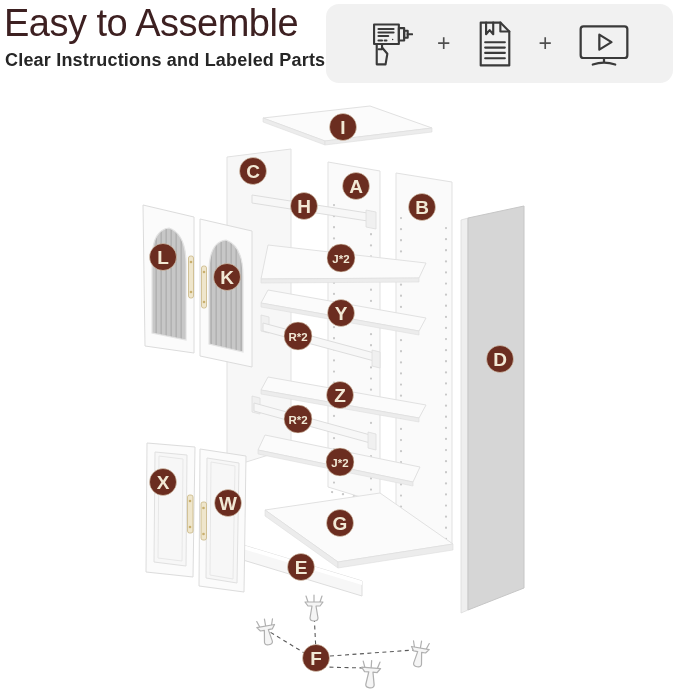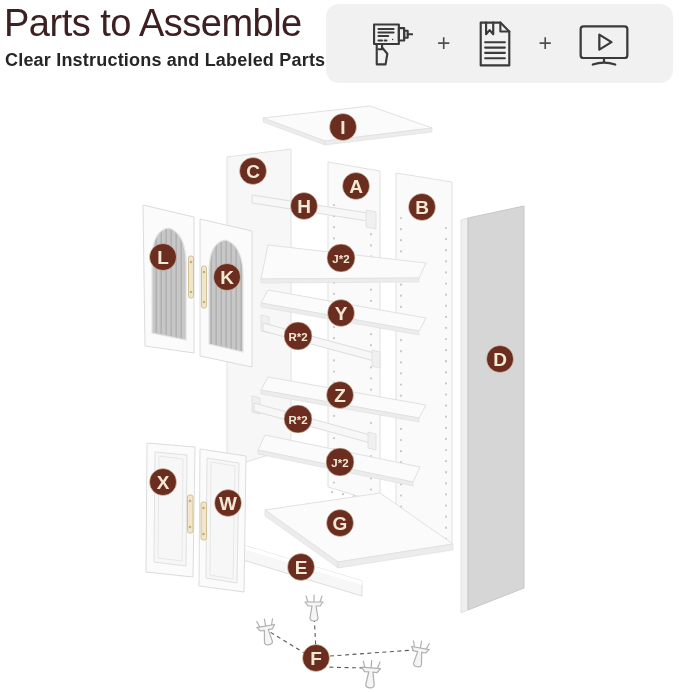--- a/index.html
+++ b/index.html
@@ -57,21 +57,21 @@
   .part-letter {
     fill: #f2e9d5; font-family: "Liberation Sans", sans-serif;
     font-size: 19px; font-weight: bold;
     text-anchor: middle; dominant-baseline: central;
   }
   .part-letter.small { font-size: 11.5px; }
 </style>
 </head>
 <body>
 
-<h1 class="header-title">Parts to Assemble</h1>
+<h1 class="header-title">Easy to Assemble</h1>
 <div class="header-subtitle">Clear Instructions and Labeled Parts</div>
 
 <div class="icon-box">
 
   <svg width="46" height="54" viewBox="0 0 52 60">
     <rect x="8" y="8" width="28" height="22"></rect>
     <rect x="36" y="12" width="6" height="14"></rect>
     <rect x="42" y="15" width="4" height="8"></rect>
     <line x1="46" y1="19" x2="51" y2="19"></line>
     <path d="M11,30 L11,53 L21,53 L23,41 L17,34"></path>

